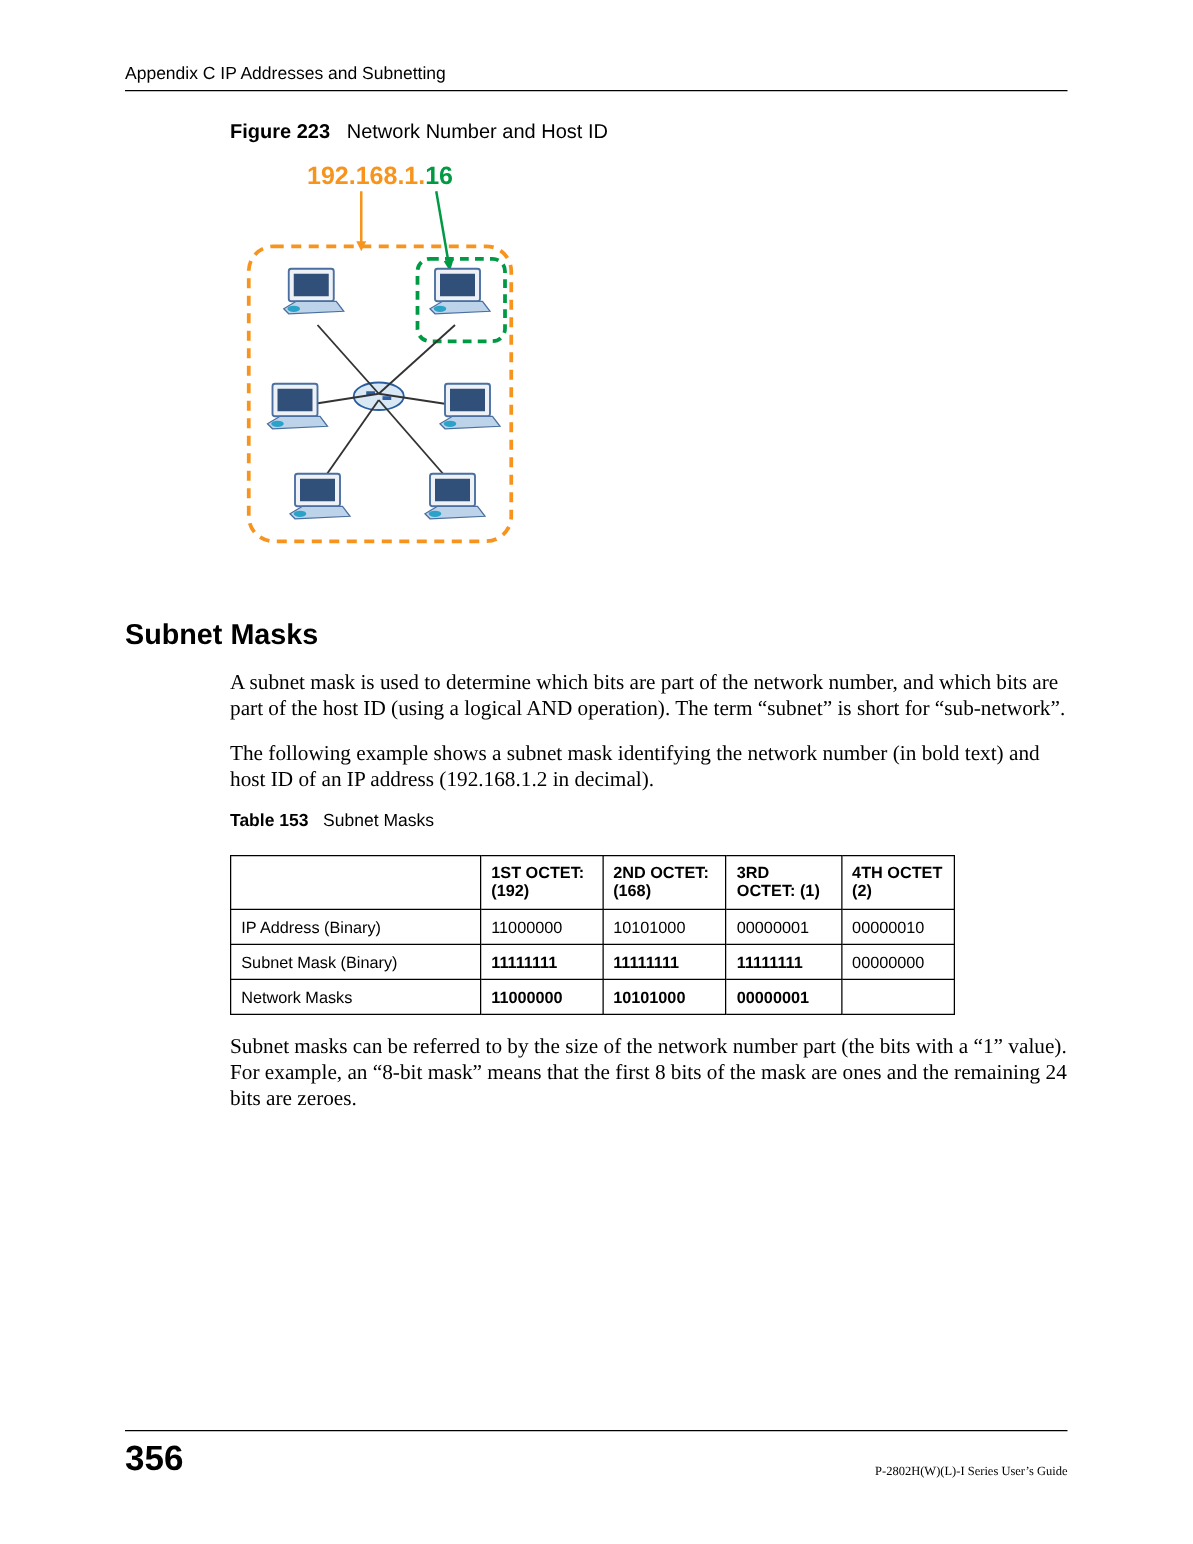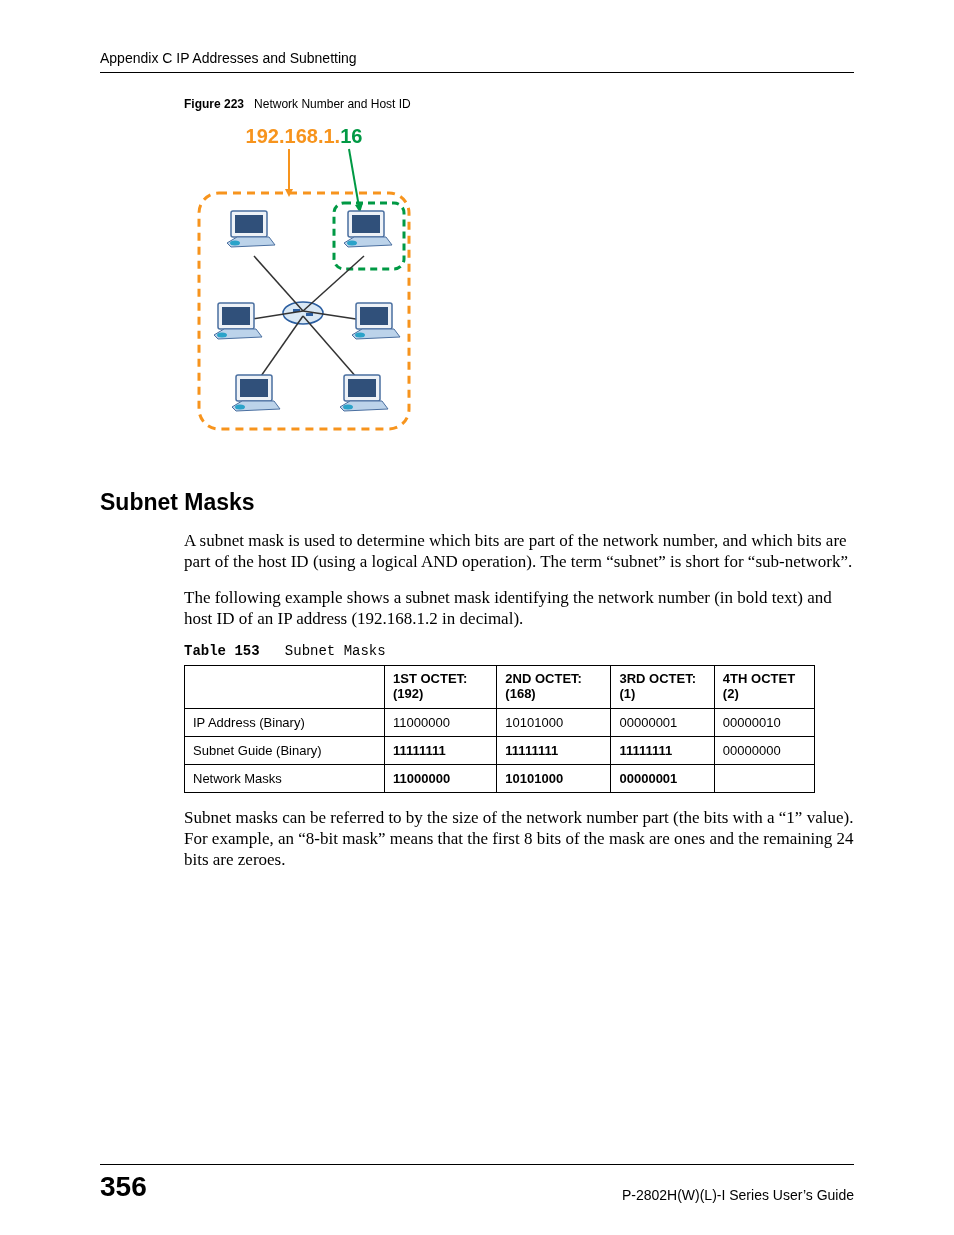--- a/index.html
+++ b/index.html
@@ -16,80 +16,80 @@
     font-size: 14px;
     font-family: Arial, Helvetica, sans-serif;
     color: #000;
     padding-bottom: 6px;
     border-bottom: 1px solid #000;
     margin-bottom: 24px;
   }
   .indent { margin-left: 84px; }
   .figcap {
     font-family: Arial, Helvetica, sans-serif;
-    font-size: 12px;
+    font-size: 16px;
     margin-bottom: 10px;
   }
   .figcap b { font-weight: bold; }
   .diagram-wrap { margin-bottom: 24px; }
   .diagram { width: 240px; height: 320px; }
   .bodytext {
     font-size: 17px;
     line-height: 1.25;
     margin-bottom: 14px;
   }
   h2.section {
     font-family: Arial, Helvetica, sans-serif;
     font-weight: bold;
     font-size: 23px;
     margin-top: 44px;
     margin-bottom: 14px;
   }
   .tabcap {
-    font-family: Liberation Mono, monospace;
+    font-family: Liberation Sans, sans-serif;
     font-size: 14px;
-    margin-bottom: 6px;
+    margin-bottom: 20px;
   }
   .tabcap b { font-weight: bold; }
   table.subnet {
     border-collapse: collapse;
-    width: 631px;
+    width: 580px;
     font-family: Arial, Helvetica, sans-serif;
     font-size: 13px;
     margin-bottom: 14px;
   }
   table.subnet th, table.subnet td {
     border: 1px solid #000;
     padding: 6px 8px;
     text-align: left;
     vertical-align: middle;
   }
   table.subnet th {
     font-weight: bold;
     line-height: 1.15;
   }
   table.subnet td.boldcell { font-weight: bold; }
   .footer {
     position: absolute;
-    left: 100px; right: 100px; bottom: 32px;
+    left: 100px; right: 100px; bottom: 52px;
     border-top: 1px solid #000;
     padding-top: 6px;
     display: flex;
     justify-content: space-between;
     align-items: flex-end;
     gap: 39px;
   }
   .pagenum {
     font-family: Arial, Helvetica, sans-serif;
     font-weight: bold;
     font-size: 28px;
   }
   .guide {
-    font-family: Liberation Sans, sans-serif;
-    font-size: 14px;
+    font-family: Liberation Serif, serif;
+    font-size: 10px;
   }
 </style>
 </head>
 <body>
 
 <div class="header-line">Appendix C IP Addresses and Subnetting</div>
 
 <div class="indent">
   <p class="figcap">
     <b><span>Figure 223</span></b>&nbsp;&nbsp;&nbsp;<span>Network Number and Host ID</span>
@@ -168,21 +168,21 @@
     </thead>
     <tbody id="subnet-body">
         <tr>
           <td>IP Address (Binary)</td>
           <td>11000000</td>
           <td>10101000</td>
           <td>00000001</td>
           <td>00000010</td>
         </tr>
         <tr>
-          <td>Subnet Guide (Binary)</td>
+          <td>Subnet Mask (Binary)</td>
           <td class="boldcell">11111111</td>
           <td class="boldcell">11111111</td>
           <td class="boldcell">11111111</td>
           <td>00000000</td>
         </tr>
         <tr>
           <td>Network Masks</td>
           <td class="boldcell">11000000</td>
           <td class="boldcell">10101000</td>
           <td class="boldcell">00000001</td>

